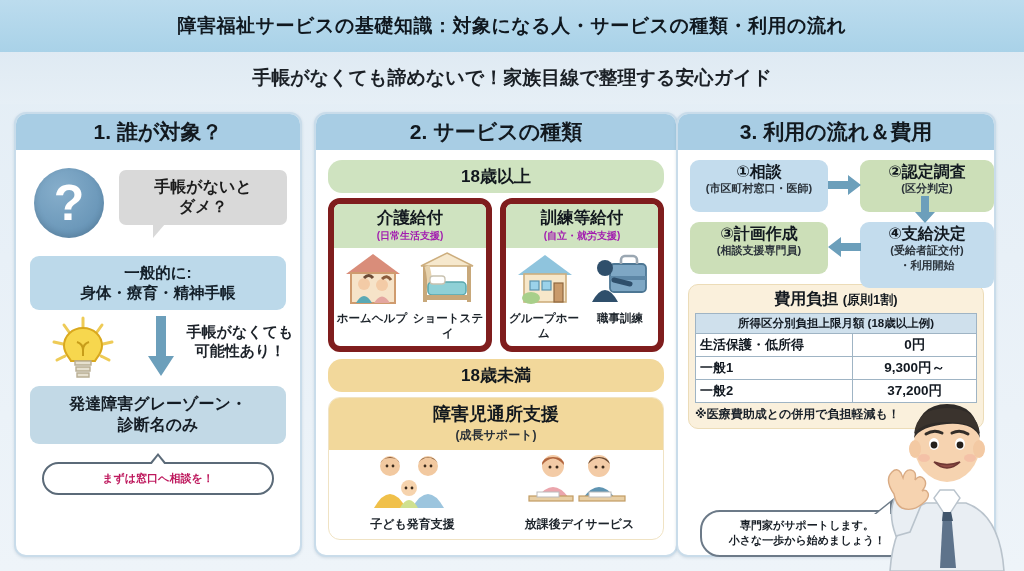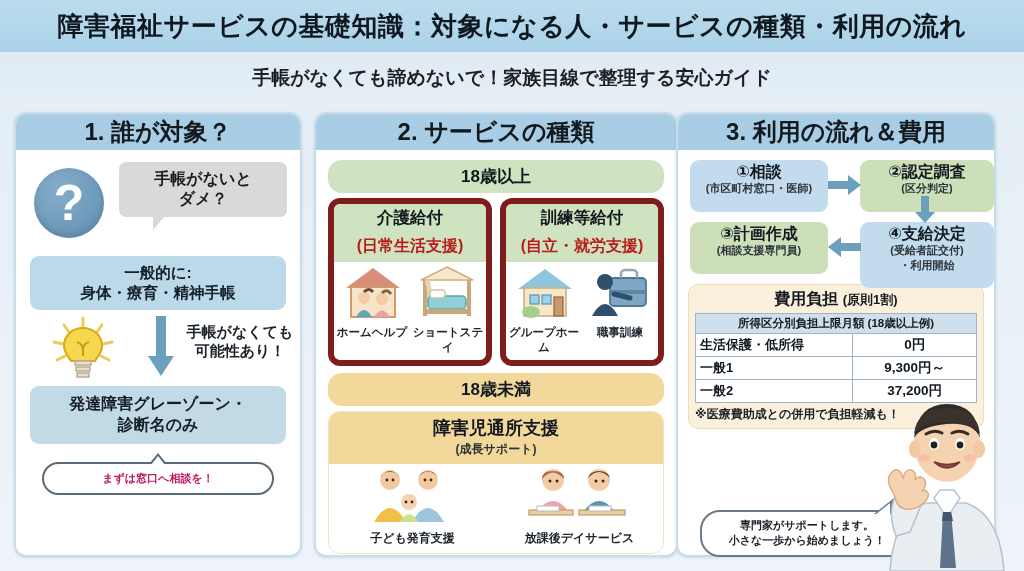--- a/index.html
+++ b/index.html
@@ -16,21 +16,21 @@
     background: linear-gradient(180deg,#e2edf5 0%, #e8f0f7 45%, #eef4f9 100%);
   }
 
   
   .title-band {
     position: absolute; left: 0; top: 0; width: 1024px; height: 52px;
     background: linear-gradient(180deg,#bcdcee 0%, #a9d2e8 100%);
     display: flex; align-items: center; justify-content: center;
   }
   .title-band .title {
-    font-size: 26px; font-weight: bold; letter-spacing: .5px;
+    font-size: 19px; font-weight: bold; letter-spacing: .5px;
     color: #10181f; white-space: nowrap;
   }
   .subtitle-band {
     position: absolute; left: 0; top: 52px; width: 1024px; height: 52px;
     background: linear-gradient(180deg,#dfeaf3 0%, #e6eff6 100%);
     display: flex; align-items: center; justify-content: center;
   }
   .subtitle-band .subtitle {
     font-size: 19px; font-weight: bold; color: #1b2026; white-space: nowrap;
   }
@@ -40,39 +40,39 @@
     position: absolute; top: 112px;
     background: #ffffff;
     border: 2px solid #c9dcea;
     border-radius: 12px;
     overflow: hidden;
     box-shadow: 0 1px 3px rgba(80,110,140,.18);
   }
   .card-head {
     height: 36px; background: #a8cde4;
     display: flex; align-items: center; justify-content: center;
-    font-size: 24px; font-weight: bold; color: #12191f;
+    font-size: 21px; font-weight: bold; color: #12191f;
   }
   .card-body { position: relative; padding: 6px 8px; height: calc(100% - 36px); }
 
   #col1 { left: 14px;  width: 288px; height: 445px; }
   #col2 { left: 314px; width: 364px; height: 445px; }
   #col3 { left: 676px; width: 320px; height: 445px; }
 
   
   .q-row { position: relative; height: 86px; margin-top: 6px; }
   .q-circle {
     position: absolute; left: 10px; top: 6px; width: 70px; height: 70px;
     border-radius: 50%; background: radial-gradient(circle at 36% 32%, #86aecb, #5d8cb0);
     display: flex; align-items: center; justify-content: center;
     color: #ffffff; font-size: 50px; font-weight: bold; line-height: 1;
     box-shadow: inset 0 -3px 6px rgba(0,0,0,.12);
   }
   .q-bubble {
-    position: absolute; left: 95px; top: 0; width: 168px;
+    position: absolute; left: 95px; top: 8px; width: 168px;
     background: #d9d9d9; border-radius: 7px; padding: 7px 6px 8px;
     text-align: center; font-size: 16px; font-weight: bold; line-height: 1.25;
     color: #1c1c1c;
   }
   .q-bubble:after {
     content: ""; position: absolute; left: 34px; bottom: -13px;
     border-width: 14px 12px 0 0; border-style: solid;
     border-color: #d9d9d9 transparent transparent transparent;
   }
   .blue-pill {
@@ -121,21 +121,21 @@
   .age-band.yellow { background: #f2d89b; }
   .svc-row { display: flex; gap: 8px; margin: 5px 4px 0; }
   .svc-card {
     flex: 1; border-radius: 12px; overflow: hidden; background: #ffffff;
     border: 6px solid #7f1d1d;
   }
   .svc-card .svc-head {
     background: #cfe3c0; padding: 4px 2px 5px; text-align: center;
   }
   .svc-card .svc-title { font-size: 16.5px; font-weight: bold; color: #12181e; line-height: 1.15; }
-  .svc-card .svc-sub { font-size: 16px; font-weight: bold; color: #b91c1c; margin-top: 9px; }
+  .svc-card .svc-sub { font-size: 10px; font-weight: bold; color: #a21caf; margin-top: 2px; }
   .svc-icons { display: flex; justify-content: space-around; align-items: flex-end; padding: 4px 2px 0; height: 62px; }
   .svc-labels { display: flex; }
   .svc-labels span { flex: 1; text-align: center; font-size: 11.5px; font-weight: bold; color: #1d242b; padding: 1px 0 5px; }
 
   .kids-card {
     margin: 5px 4px 0; border-radius: 12px; overflow: hidden;
     background: #ffffff; border: 1px solid #f0e3c4;
   }
   .kids-head { background: #f2d89b; padding: 4px 2px 6px; text-align: center; }
   .kids-title { font-size: 18px; font-weight: bold; color: #12181e; }

